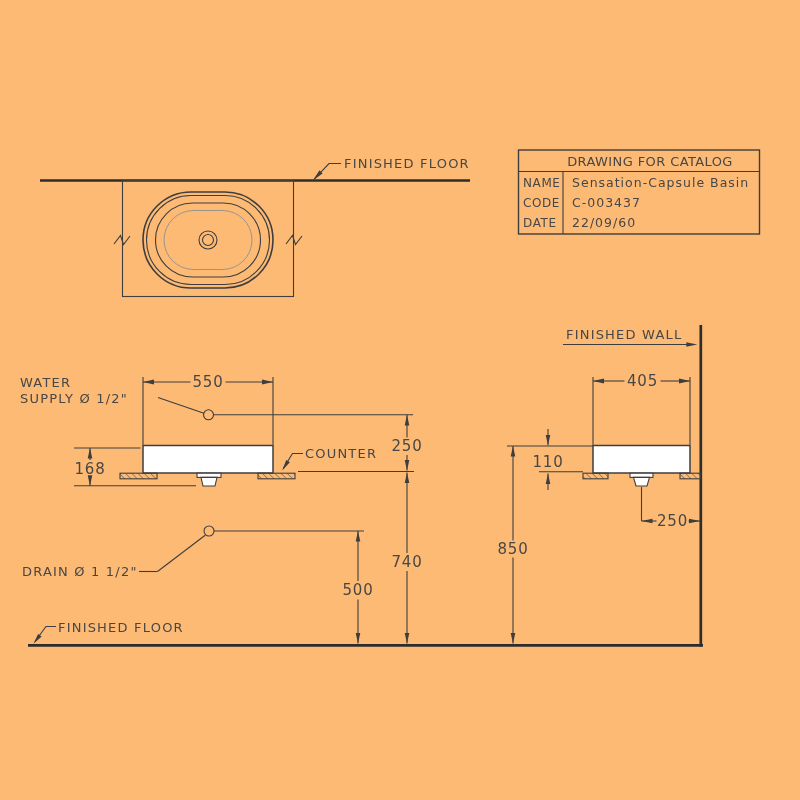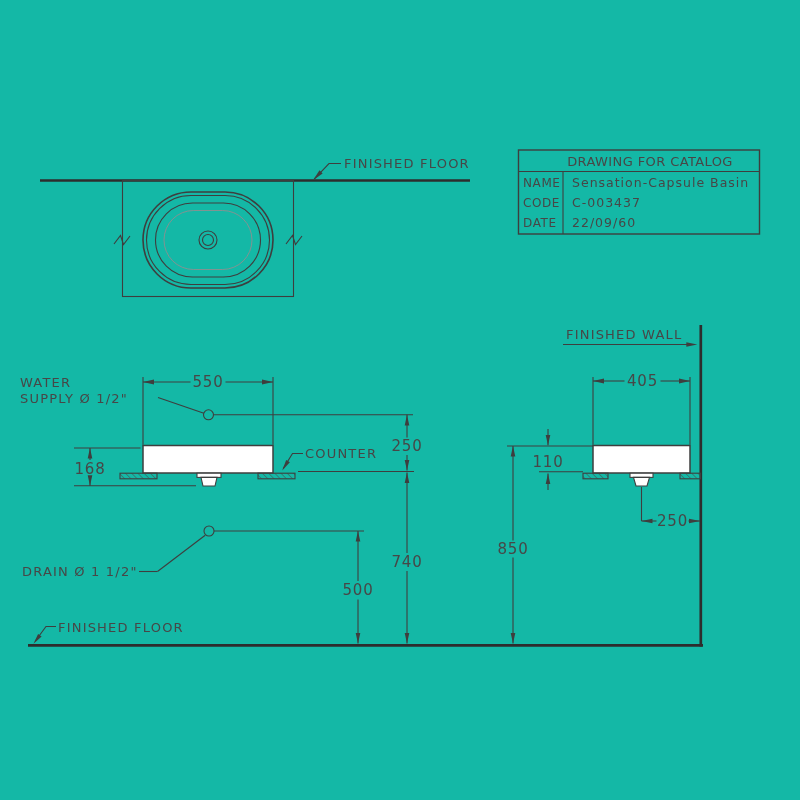--- a/index.html
+++ b/index.html
@@ -1,16 +1,16 @@
 <!DOCTYPE html>
 <html><head>
 <meta charset="utf-8">
 <style>
   html,body{margin:0;padding:0;background:#ffffff;}
-  .canvas{position:relative;width:800px;height:800px;background:#14b8a6;overflow:hidden;}
+  .canvas{position:relative;width:800px;height:800px;background:#fdba74;overflow:hidden;}
   svg{position:absolute;left:0;top:0;}
   svg text{font-family:"DejaVu Sans","Liberation Sans",sans-serif;fill:#474747;}
   .lbl{font-size:13px;letter-spacing:1.2px;}
   .dim{font-size:15px;letter-spacing:0.8px;}
   .tbt{font-size:13px;letter-spacing:0.4px;}
   .tbl{font-size:12px;letter-spacing:0.6px;}
   .tbv{font-size:12.5px;letter-spacing:1px;}
   .thin{stroke:#3e3e3e;stroke-width:1.1;fill:none;}
   .med{stroke:#3e3e3e;stroke-width:1.5;fill:none;}
   .thick{stroke:#2d2d2d;stroke-width:2.7;fill:none;}

